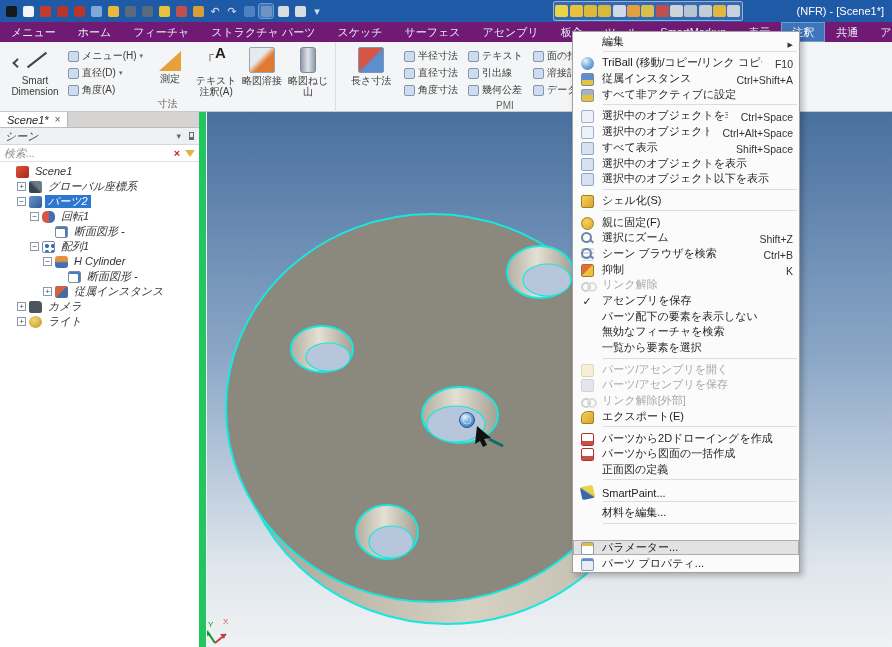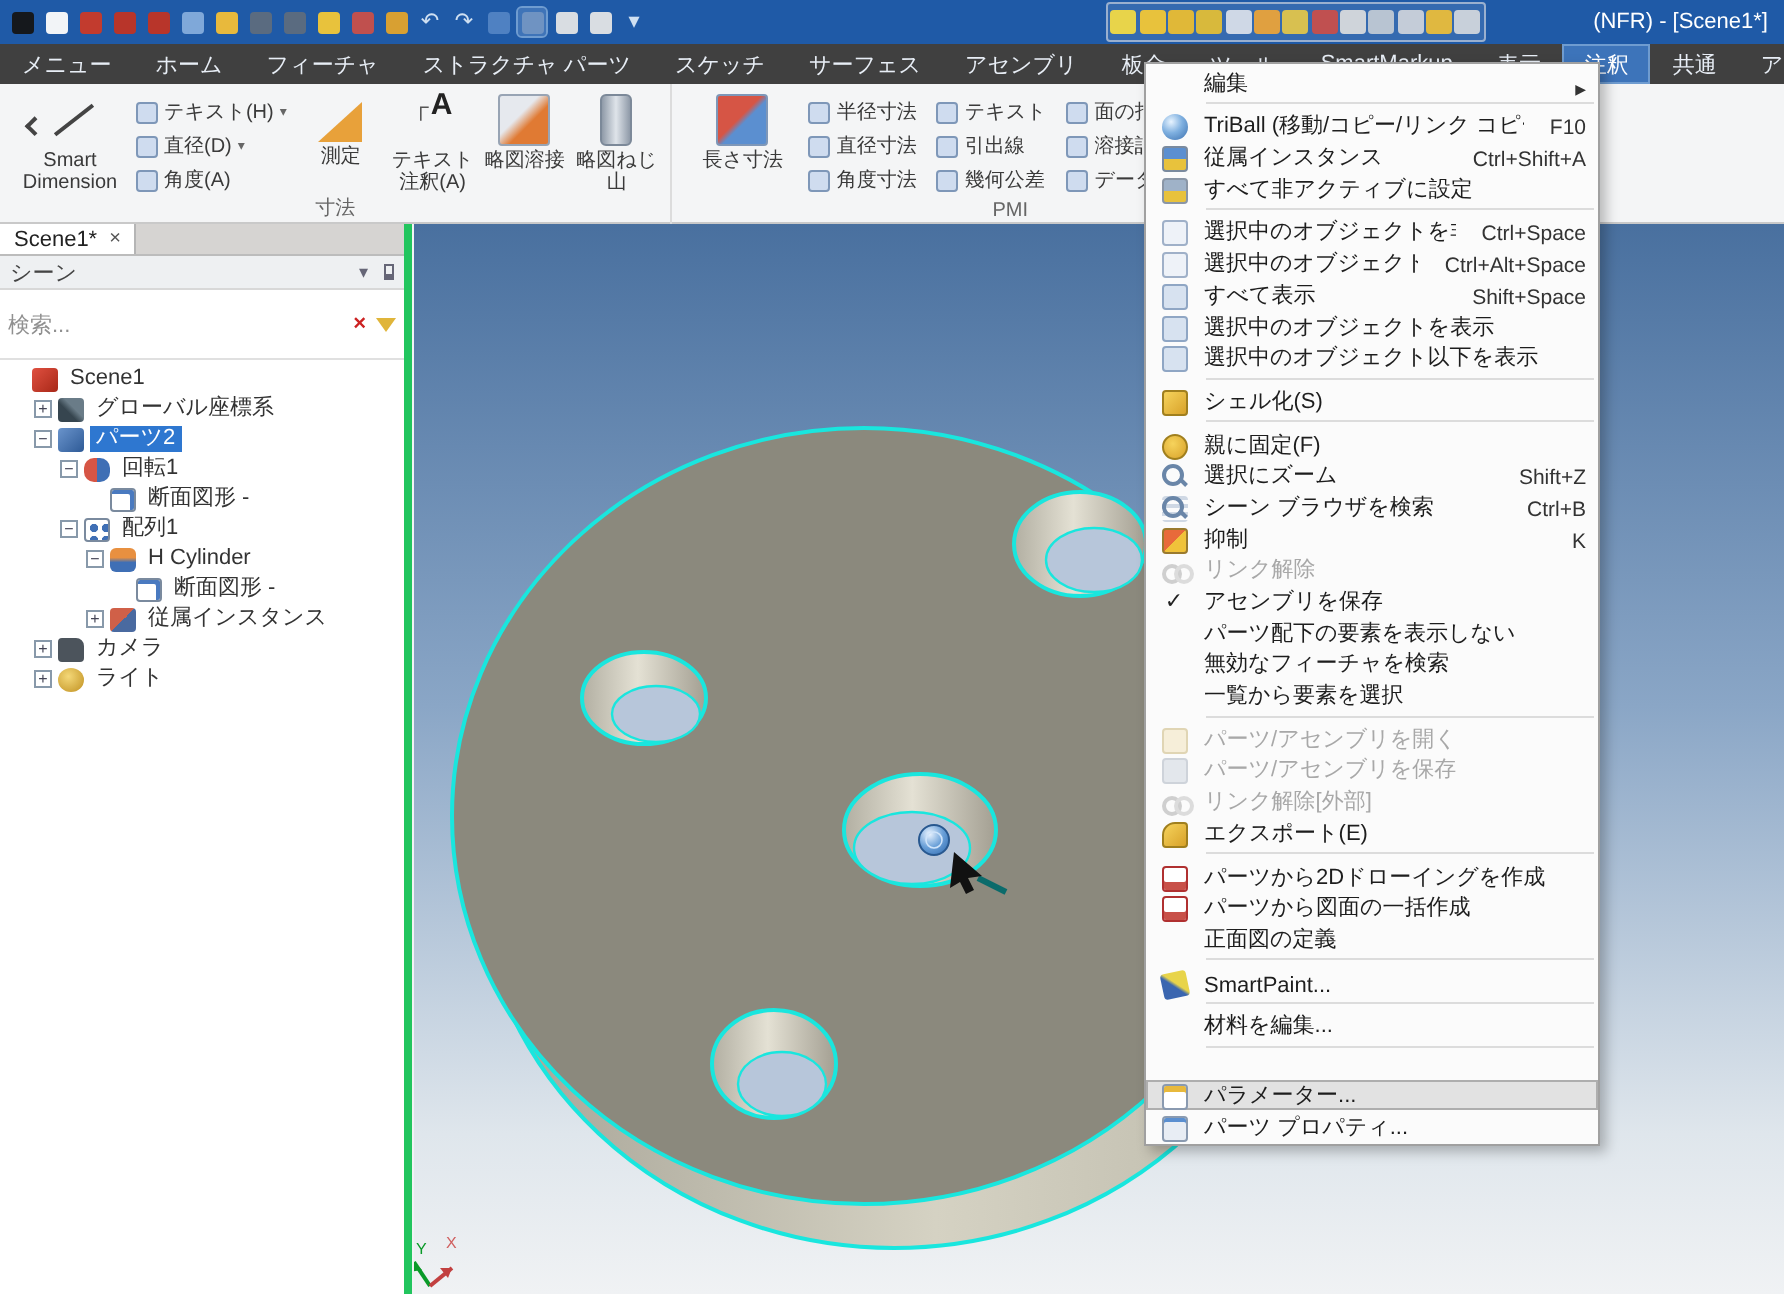--- a/index.html
+++ b/index.html
@@ -11,21 +11,21 @@
   #qat{display:flex;align-items:center;gap:3px;padding-left:4px;}
   .qic{width:14px;height:14px;display:flex;align-items:center;justify-content:center;border-radius:2px;}
   .qic .blk{width:11px;height:11px;border-radius:2px;}
   .qic.hl{background:#3f74b8;outline:1px solid #6f9cd0;}
   .qglyph{color:#cfe0f2;font-size:11px;line-height:11px;}
   #tools-box{position:absolute;left:553px;top:1px;width:190px;height:20px;border:1px solid #9ab0cf;background:rgba(255,255,255,.10);display:flex;align-items:center;justify-content:space-evenly;border-radius:2px;}
   .tic{width:13px;height:12px;border-radius:2px;}
   #win-title{position:absolute;right:8px;top:0;height:22px;display:flex;align-items:center;color:#fff;font-size:11px;}
 
   
-  #tabrow{position:absolute;left:0;top:22px;width:892px;height:20px;background:#404040;display:flex;align-items:stretch;color:#e8eef6;}
+  #tabrow{position:absolute;left:0;top:22px;width:892px;height:20px;background:#701a75;display:flex;align-items:stretch;color:#e8eef6;}
   .tab{padding:0 11px;display:flex;align-items:center;cursor:default;white-space:nowrap;font-size:11px;}
   .tab.active{background:#3d74ba;color:#fff;box-shadow:inset 0 0 0 1px #6f9cd0;}
 
   
   #ribbon{position:absolute;left:0;top:42px;width:892px;height:70px;background:#f4f5f6;border-bottom:1px solid #c9c9c9;display:flex;}
   .rgroup{position:relative;height:70px;border-right:1px solid #dcdcdc;padding:3px 4px 14px 6px;display:flex;align-items:flex-start;gap:4px;}
   .rlabel{position:absolute;left:0;right:0;bottom:1px;text-align:center;font-size:10px;color:#666;}
   .rbig{width:58px;height:52px;display:flex;flex-direction:column;align-items:center;justify-content:flex-start;text-align:center;font-size:10px;line-height:11px;color:#3a3a3a;padding-top:2px;cursor:default;}
   .smallcol{display:flex;flex-direction:column;justify-content:flex-start;gap:3px;padding-top:4px;}
   .rsmall{display:flex;align-items:center;gap:3px;font-size:10px;color:#3a3a3a;white-space:nowrap;cursor:default;}
@@ -43,28 +43,28 @@
   .ri-textnote{font-size:15px;font-weight:bold;color:#222;}
   .ri-textnote::before{content:"┌";color:#555;font-size:11px;margin-right:1px;}
   .ri-weld{background:linear-gradient(135deg,#e6e9ee 40%,#e07a33 60%);border:1px solid #98a4b4;border-radius:2px;}
   .ri-thread{background:linear-gradient(90deg,#8f9aa8,#dfe4ea 50%,#8f9aa8);border:1px solid #7c8999;border-radius:3px;width:16px;}
   .ri-lengthdim{background:linear-gradient(135deg,#d65545 45%,#5b8fd0 55%);border:1px solid #7e97b8;border-radius:2px;}
   .ri-style{background:#fff;border:1px solid #8a9ab0;box-shadow:inset 0 4px 0 #5b8fd0;position:relative;}
   .ri-style::after{content:"";position:absolute;right:-2px;top:-3px;width:10px;height:3px;background:#c85a2e;transform:rotate(45deg);}
   .ri-textA{font-family:"Liberation Serif","DejaVu Serif",serif;font-style:italic;font-size:26px;line-height:26px;color:#222;}
 
   
-  #leftpanel{position:absolute;left:0;top:112px;width:206px;height:535px;background:#fff;border-right:4px solid #22c55e;}
+  #leftpanel{position:absolute;left:0;top:112px;width:206px;height:535px;background:#fff;border-right:7px solid #22c55e;font-style:italic;}
   #doctabs{height:16px;background:#d6d4d2;display:flex;align-items:stretch;border-bottom:1px solid #bcbcbc;}
   #doctab{background:#fff;border-right:1px solid #b5b5b5;display:flex;align-items:center;gap:6px;padding:0 7px;font-size:11px;color:#222;}
   #doctab .x{color:#555;font-size:10px;cursor:default;}
   #panelhead{height:17px;background:#eef0f2;border-bottom:1px solid #d8d8d8;display:flex;align-items:center;padding:0 5px;color:#444;}
   #panelhead .sp{margin-left:auto;display:flex;gap:8px;color:#667;font-size:9px;align-items:center;}
   .pin{width:5px;height:8px;border:1px solid #667;border-bottom-width:3px;}
-  #searchrow{height:35px;border-bottom:1px solid #e0e0e0;display:flex;align-items:center;padding:0 4px;gap:5px;}
+  #searchrow{height:17px;border-bottom:1px solid #e0e0e0;display:flex;align-items:center;padding:0 4px;gap:5px;}
   #searchrow .ph{color:#909090;flex:1;}
   #searchrow .clr{color:#cc2222;font-weight:bold;font-size:11px;}
   .funnel{width:0;height:0;border-left:5px solid transparent;border-right:5px solid transparent;border-top:7px solid #e0b53a;}
   #tree{padding-top:2px;}
   .trow{height:15px;display:flex;align-items:center;gap:3px;white-space:nowrap;cursor:default;}
   .trow .tlabel{padding:0 3px;line-height:13px;}
   .trow.sel .tlabel{background:#2e77d0;color:#fff;}
   .exp{width:9px;height:9px;border:1px solid #8899aa;background:#fff;font-size:8px;line-height:7px;text-align:center;color:#445;flex:none;}
   .exp.none{visibility:hidden;}
   .ti{width:13px;height:12px;border-radius:2px;flex:none;}
@@ -221,21 +221,21 @@
 
   <div id="ribbon">
     <div class="rgroup">
       <div class="rbig">
         <span class="bigic ri-smartdim"></span>
         <span>Smart Dimension</span>
       </div>
       <div class="smallcol" id="dim-smalls">
           <div class="rsmall">
             <span class="mblk"></span>
-            <span>テキスト(H)</span>
+            <span>メニュー(H)</span>
             <span class="dd">▾</span>
           </div>
           <div class="rsmall">
             <span class="mblk"></span>
             <span>直径(D)</span>
             <span class="dd">▾</span>
           </div>
           <div class="rsmall">
             <span class="mblk"></span>
             <span>角度(A)</span>

